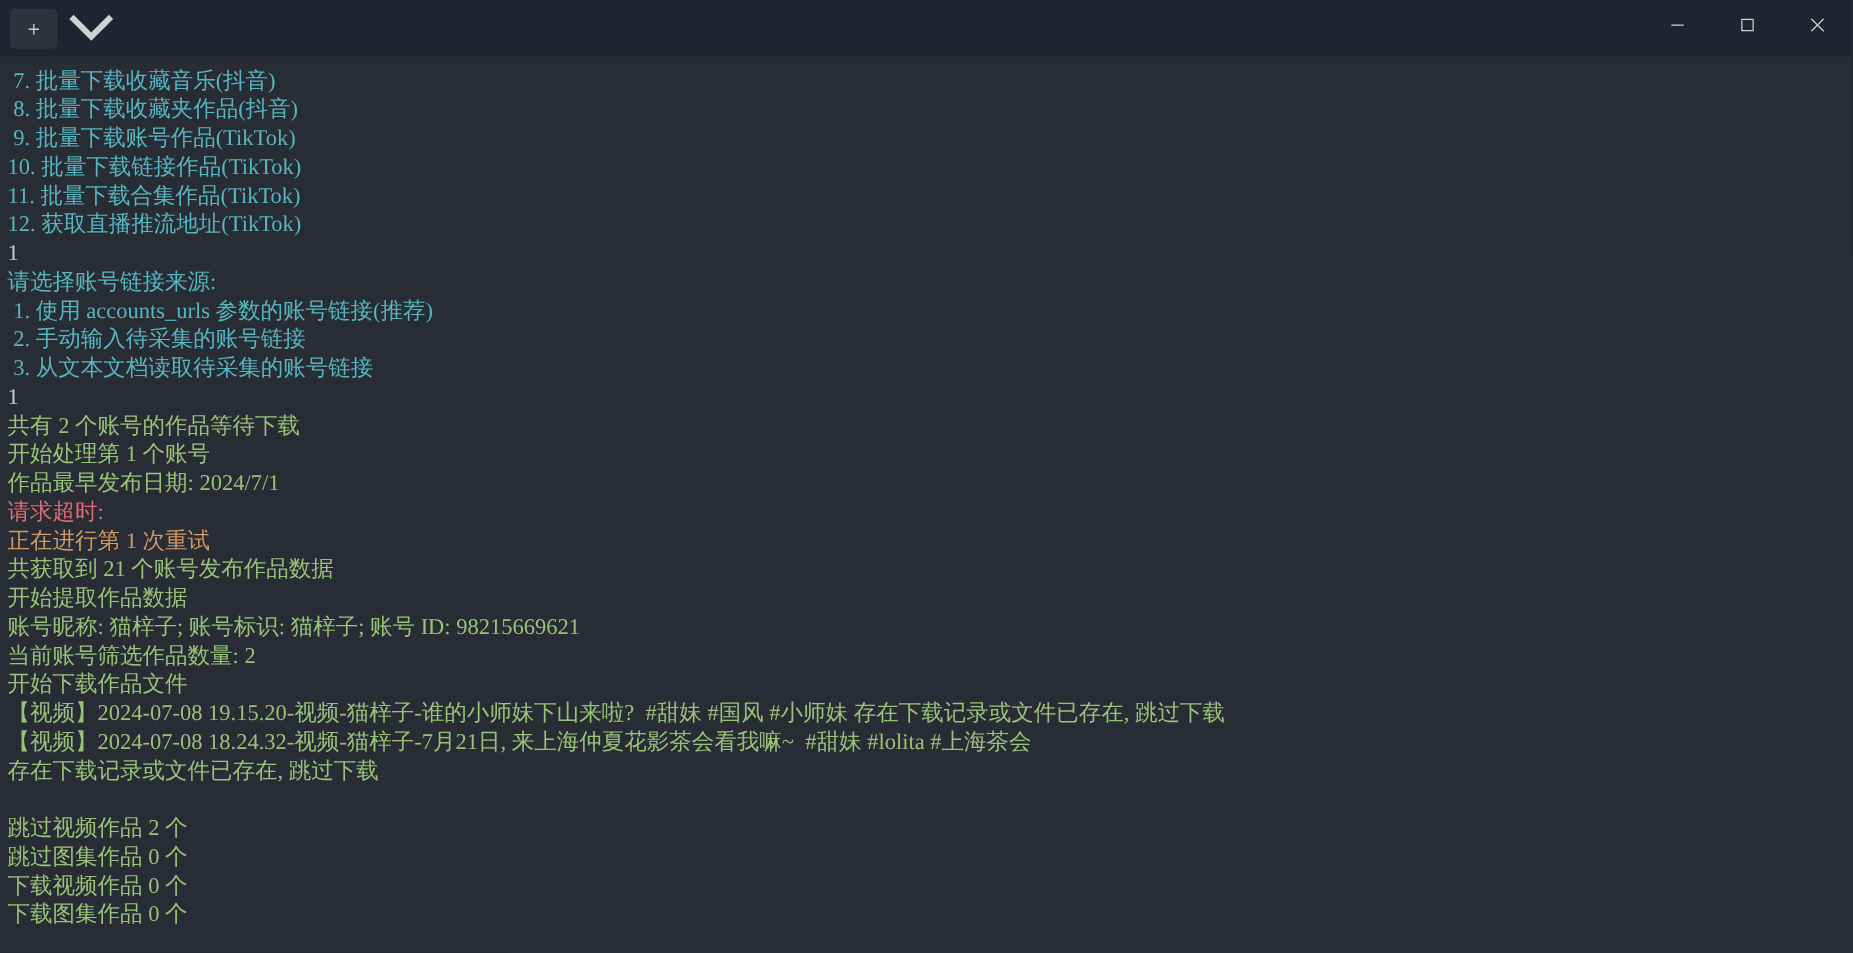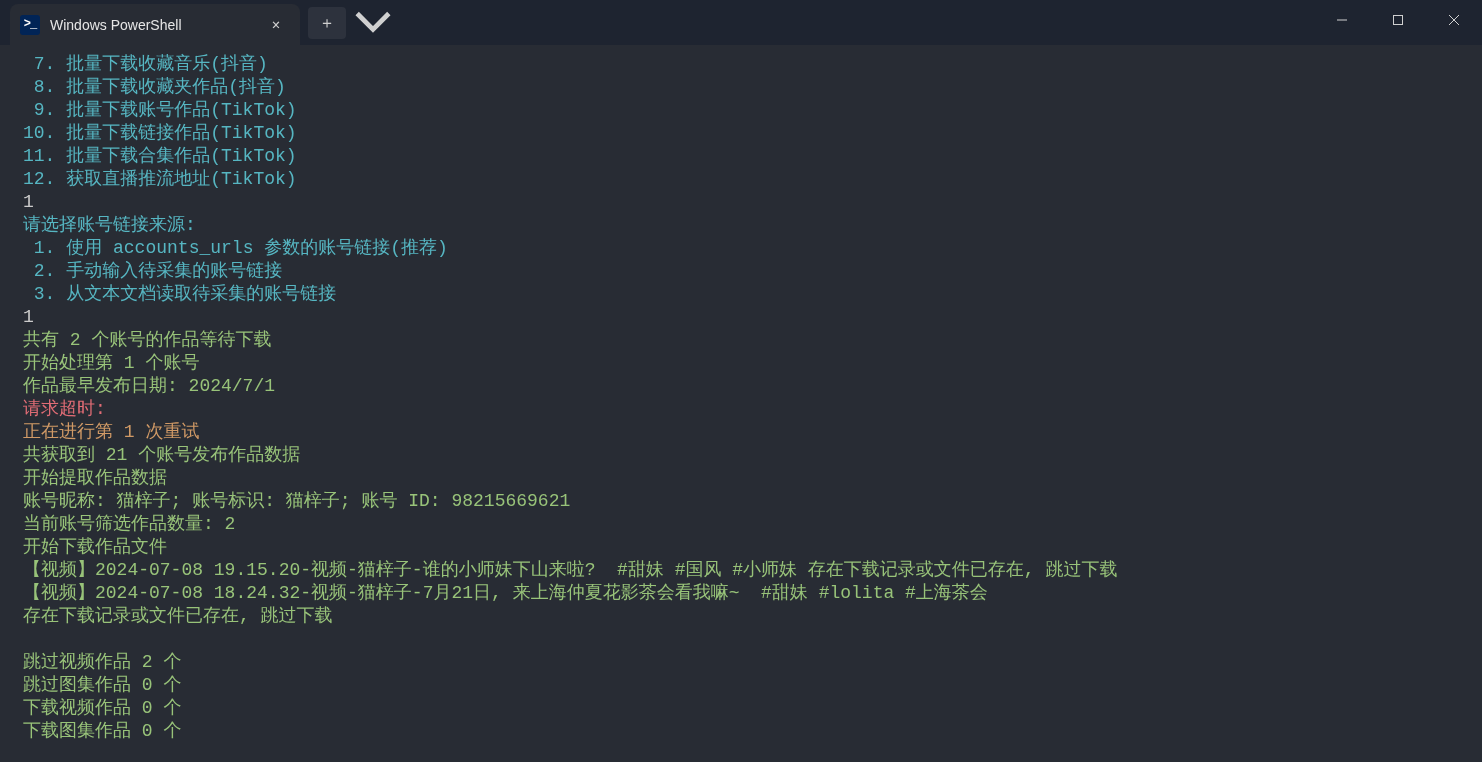--- a/index.html
+++ b/index.html
@@ -88,42 +88,36 @@
     display:flex;
     align-items:center;
     justify-content:center;
     color:#d0d0d0;
   }
   .winbtn svg { width:12px; height:12px; }
 
   .terminal {
     background: #282c34;
     height: calc(762px - 45px);
-    padding: 8px 23px;
+    padding: 8px 6px;
     line-height: 23px;
     white-space: pre;
     overflow: hidden;
+    font-family: Liberation Serif, serif;
   }
   .c-cyan { color: #56b6c2; }
   .c-white { color: #cccccc; }
   .c-green { color: #98c379; }
   .c-orange { color: #d19a66; }
   .c-red { color: #e06c75; }
 </style>
 </head>
 <body>
 
 <div class="titlebar">
-  <div class="tab">
-    <div class="tab-left">
-      <span class="ps-icon"></span>
-      <span class="tab-title">Windows PowerShell</span>
-    </div>
-    <span class="tab-close">✕</span>
-  </div>
   <div class="newtab">＋</div>
   <div class="dropdown">
     <svg viewBox="0 0 12 12">
         <path d="M1 3 L6 8 L11 3" stroke="#d0d0d0" stroke-width="1.5" fill="none"></path>
       </svg>
   </div>
   <div class="spacer"></div>
   <div class="winbtns">
     <div class="winbtn">
       <svg viewBox="0 0 12 12">

